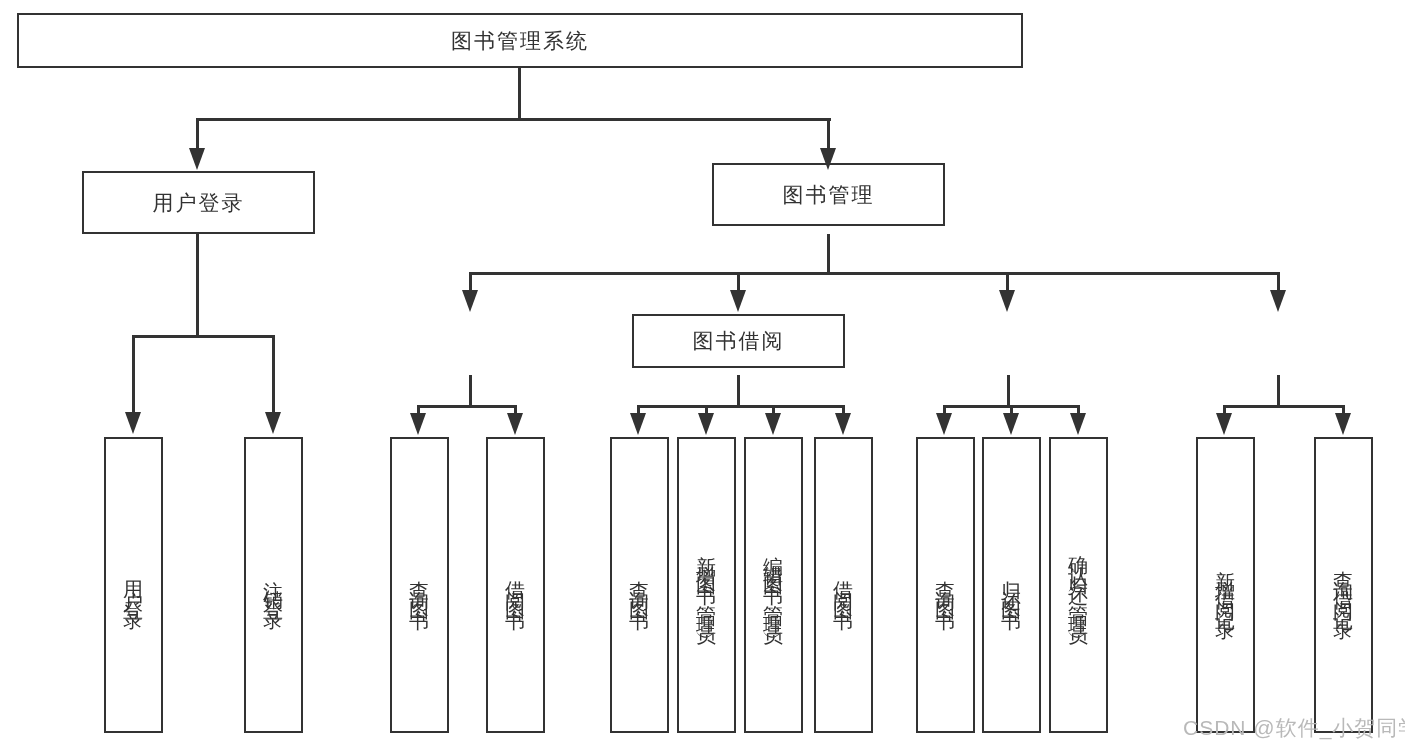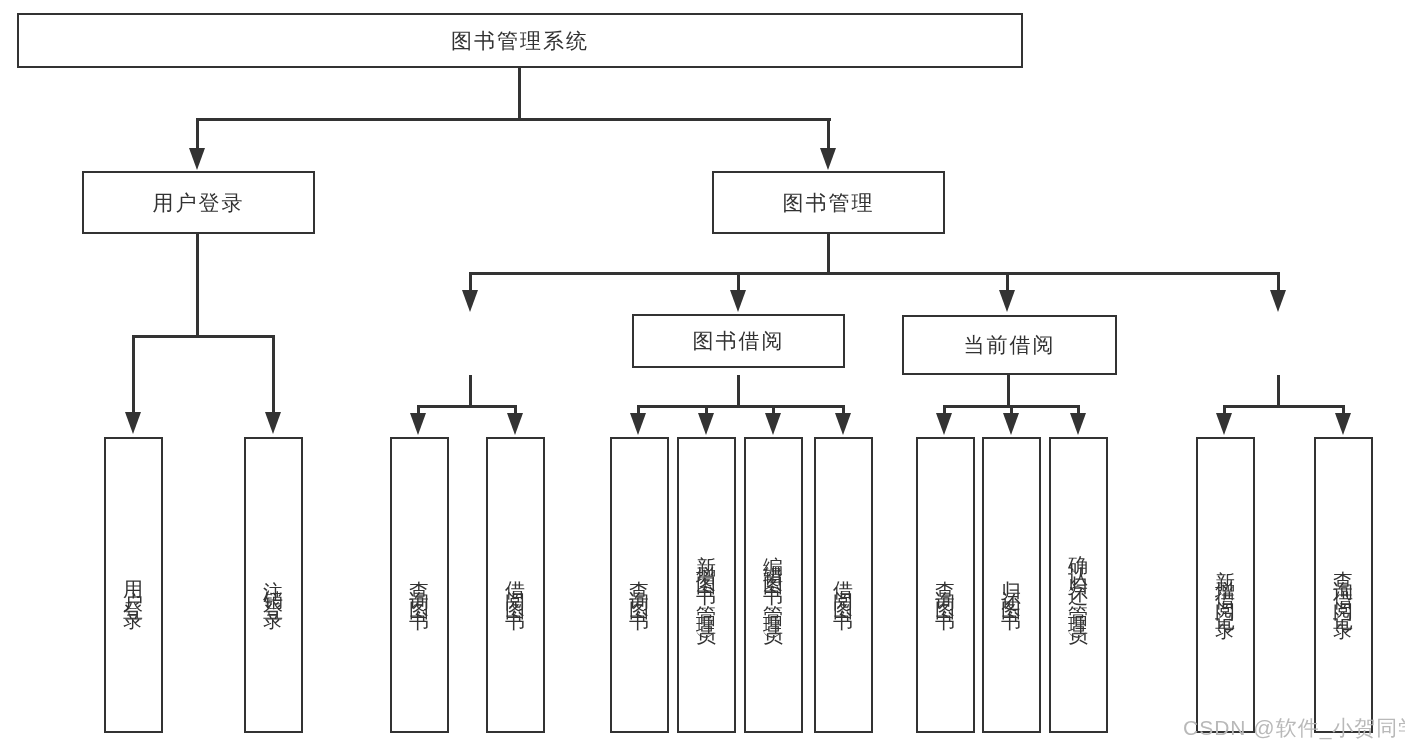--- a/index.html
+++ b/index.html
@@ -45,24 +45,23 @@
   }
 </style>
 </head>
 <body>
 
 <div id="stage">
 
   <div class="box hbox" style="left:17px;top:13px;width:1006px;height:55px;">图书管理系统</div>
 
   <div class="box hbox" style="left:82px;top:171px;width:233px;height:63px;">用户登录</div>
-  <div class="box hbox" style="left:712px;top:171px;width:233px;height:63px;">图书管理</div>
+  <div class="box hbox" style="left:712px;top:163px;width:233px;height:63px;">图书管理</div>
 
   <div class="box hbox" style="left:632px;top:314px;width:213px;height:54px;">图书借阅</div>
-  <div class="box hbox" style="left:902px;top:315px;width:215px;height:60px;">当前借阅</div>
 
   <div class="box vbox" style="left:104px;top:437px;width:59px;height:296px;">用户登录</div>
   <div class="box vbox" style="left:244px;top:437px;width:59px;height:296px;">注销登录</div>
 
   <div class="box vbox" style="left:390px;top:437px;width:59px;height:296px;">查询图书</div>
   <div class="box vbox" style="left:486px;top:437px;width:59px;height:296px;">借阅图书</div>
 
   <div class="box vbox" style="left:610px;top:437px;width:59px;height:296px;">查询图书</div>
   <div class="box vbox" style="left:677px;top:437px;width:59px;height:296px;">新增图书（管理员）</div>
   <div class="box vbox" style="left:744px;top:437px;width:59px;height:296px;">编辑图书（管理员）</div>

